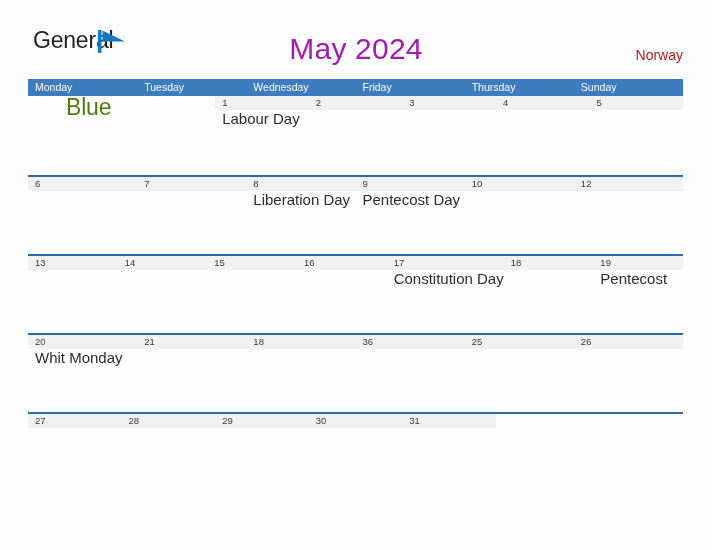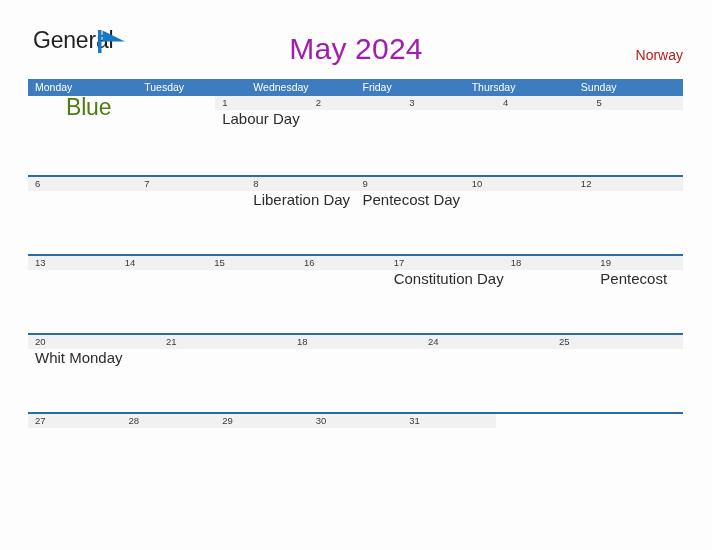--- a/index.html
+++ b/index.html
@@ -289,25 +289,29 @@
           </div>
           <div class="day-cell filled">
             <div class="day-number-band">21</div>
             <div class="day-events"></div>
           </div>
           <div class="day-cell filled">
             <div class="day-number-band">18</div>
             <div class="day-events"></div>
           </div>
           <div class="day-cell filled">
-            <div class="day-number-band">24</div>
+            <div class="day-number-band">36</div>
             <div class="day-events"></div>
           </div>
           <div class="day-cell filled">
             <div class="day-number-band">25</div>
+            <div class="day-events"></div>
+          </div>
+          <div class="day-cell filled">
+            <div class="day-number-band">26</div>
             <div class="day-events"></div>
           </div>
         </div>
       </div>
       <div class="week-row">
         <div class="week-cells">
           <div class="day-cell filled">
             <div class="day-number-band">27</div>
             <div class="day-events"></div>
           </div>

